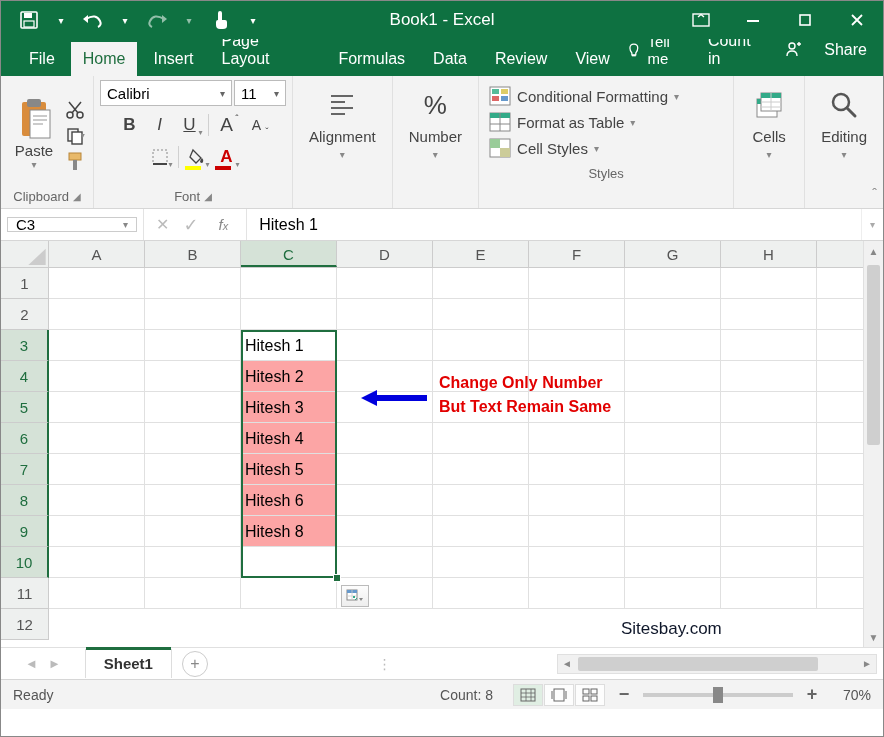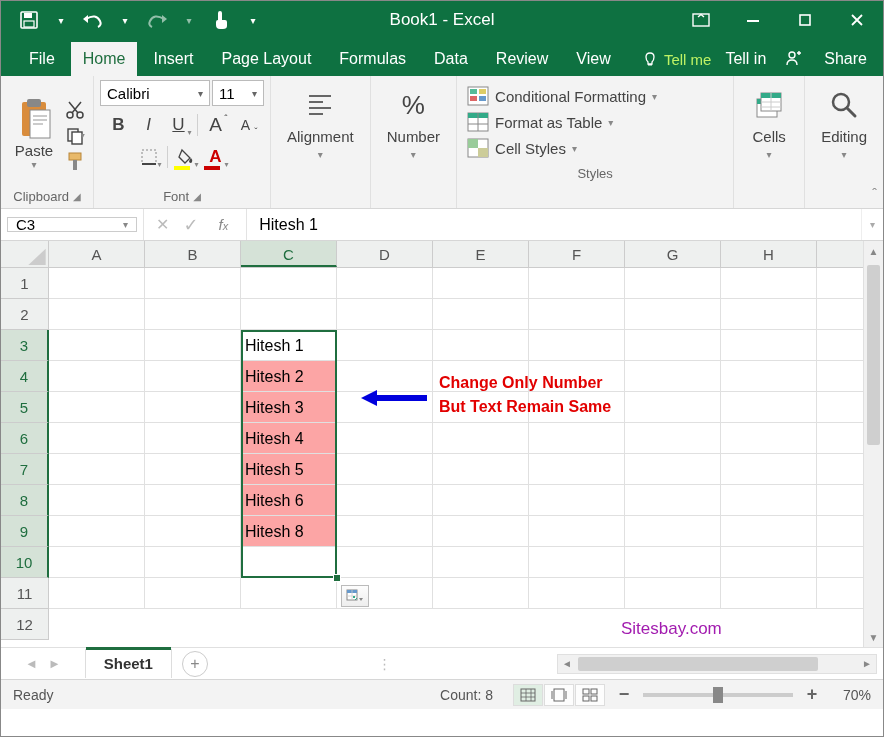--- a/index.html
+++ b/index.html
@@ -13,21 +13,21 @@
 .tb-title { position: absolute; left: 50%; transform: translateX(-50%); font-size: 17px; color: #fff; }
 .tb-right { position: absolute; right: 0; display: flex; }
 .tb-btn { width: 52px; height: 38px; display: flex; align-items: center; justify-content: center; }
 
 
 .tabs { background: #0e7141; height: 37px; display: flex; align-items: flex-end; padding-left: 16px; gap: 4px; }
 .tab { padding: 8px 12px; color: #fff; font-size: 16px; cursor: pointer; }
 .tab.active { background: #f3f3f3; color: #1f6e3f; }
 .tab.file { }
 .tabs-right { margin-left: auto; display: flex; align-items: center; color: #fff; padding-right: 10px; gap: 8px; }
-.tell-me { display: flex; align-items: center; gap: 6px; color: #bef264; font-size: 15px; }
+.tell-me { display: flex; align-items: center; gap: 6px; color: #ffffff; font-size: 15px; }
 
 
 .ribbon { background: #f3f3f3; height: 133px; border-bottom: 1px solid #d6d6d6; display: flex; position: relative; }
 .rgroup { border-right: 1px solid #e0e0e0; display: flex; flex-direction: column; padding: 4px 6px 2px 6px; position: relative; }
 .rgroup-body { flex: 1; display: flex; align-items: center; gap: 4px; }
 .rgroup-label { font-size: 13px; color: #666; text-align: center; padding: 2px 0; display: flex; align-items: center; justify-content: center; gap: 4px; }
 .dlg-launcher { font-size: 10px; color: #888; }
 
 
 .clipboard-body { display: flex; gap: 2px; }
@@ -88,21 +88,21 @@
 .cell { width: 96px; border-right: 1px solid #e0e0e0; border-bottom: 1px solid #e0e0e0; padding: 0 4px; font-size: 16px; line-height: 31px; overflow: hidden; white-space: nowrap; background: #fff; }
 .cell.fill { flex: 1; border-right: none; }
 .selection-box { position: absolute; border: 2px solid #1f6e3f; pointer-events: none; }
 .sel-fill { background: #fca5a5; }
 .fill-handle { position: absolute; width: 8px; height: 8px; background: #1f6e3f; border: 1px solid #fff; pointer-events: none; }
 .autofill-tag { position: absolute; width: 28px; height: 22px; border: 1px solid #bbb; background: linear-gradient(#fdfdfd,#eee); font-size: 10px; display: flex; align-items: center; justify-content: center; }
 
 
 .annot-arrow { position: absolute; }
 .annot-text { position: absolute; color: #e20000; font-weight: bold; font-size: 16px; line-height: 24px; }
-.watermark { position: absolute; color: #a21caf; font-size: 17px; pointer-events: none; }
+.watermark { position: absolute; color: #0f172a; font-size: 17px; pointer-events: none; }
 
 
 .sheettab-bar { height: 32px; display: flex; align-items: center; background: #fff; border-top: 1px solid #e0e0e0; }
 .sheet-nav { display: flex; gap: 10px; padding: 0 24px; color: #bbb; font-size: 13px; }
 .sheetab { padding: 6px 18px; font-size: 15px; border-right: 1px solid #ddd; border-left: 1px solid #ddd; background: #fff; position: relative; font-weight: bold; color: #333; }
 .sheetab.active { border-bottom: none; }
 .sheetab.active::after { content: ""; position: absolute; top: -2px; left: 0; right: 0; height: 3px; background: #1f6e3f; }
 .addsheet { width: 26px; height: 26px; border: 1px solid #ccc; border-radius: 50%; margin-left: 10px; display: flex; align-items: center; justify-content: center; font-size: 16px; color: #888; }
 .hscroll { flex: 0 0 auto; width: 320px; height: 20px; margin-left: auto; background: #f1f1f1; border: 1px solid #e0e0e0; position: relative; margin-right: 6px; }
 .hscroll .thumb { position: absolute; left: 20px; width: 240px; top: 2px; bottom: 2px; background: #cfcfcf; border-radius: 2px; }
@@ -192,21 +192,21 @@
   <div class="tab">Review</div>
   <div class="tab">View</div>
   <div class="tabs-right">
     <div class="tell-me">
       <svg width="16" height="16" viewBox="0 0 16 16">
           <path d="M8 2 Q12 2 12 6 Q12 9 10 11 L10 13 L6 13 L6 11 Q4 9 4 6 Q4 2 8 2 Z" fill="none" stroke="#fff" stroke-width="1.3"></path>
           <rect x="6" y="13" width="4" height="1.5" fill="#fff"></rect>
         </svg>
       <span>Tell me</span>
     </div>
-    <div class="tab" style="padding:8px 6px">Tell in</div>
+    <div class="tab" style="padding:8px 6px">Count in</div>
     <div class="tab" style="padding:8px 6px; display:flex; gap:22px; align-items:flex-start">
       <svg width="16" height="16" viewBox="0 0 16 16">
           <circle cx="6" cy="5" r="3" fill="none" stroke="#fff" stroke-width="1.4"></circle>
           <path d="M1 15 Q1 10 6 10 Q11 10 11 15" fill="none" stroke="#fff" stroke-width="1.4"></path>
           <path d="M11 3 L15 3 M13 1 L13 5" stroke="#fff" stroke-width="1.4"></path>
         </svg>
       <span>Share</span>
     </div>
   </div>
 </div>
@@ -250,21 +250,21 @@
     </div>
     <div class="rgroup-label">
         <span>Clipboard</span>
         <span class="dlg-launcher">◢</span>
       </div>
   </div>
 
   <div class="rgroup">
     <div class="rgroup-body font-body">
       <div class="font-row">
-        <div class="combo" style="width:110px">
+        <div class="combo" style="width:132px">
             <span>Calibri</span>
             <span class="dd">▾</span>
           </div>
         <div class="combo" style="width:52px">
             <span>11</span>
             <span class="dd">▾</span>
           </div>
       </div>
       <div class="font-row center">
         <div class="font-btn" style="font-weight:bold">B</div>

